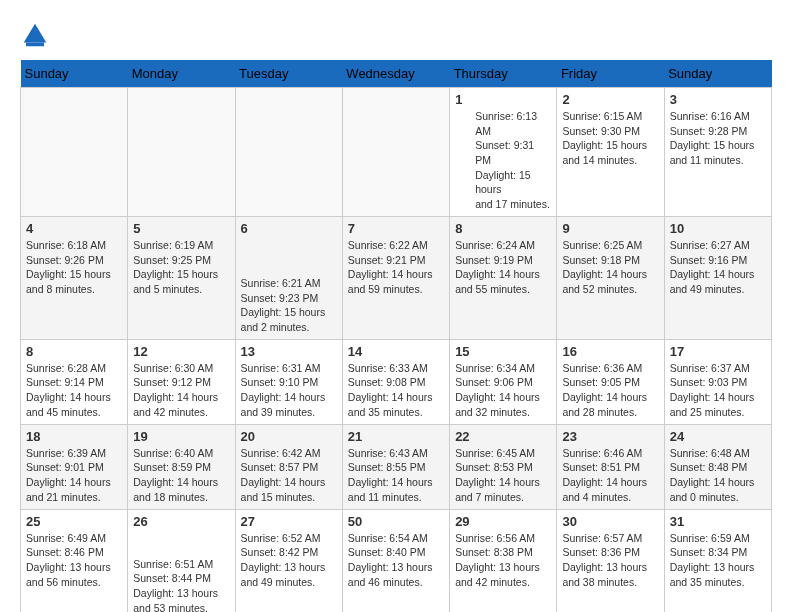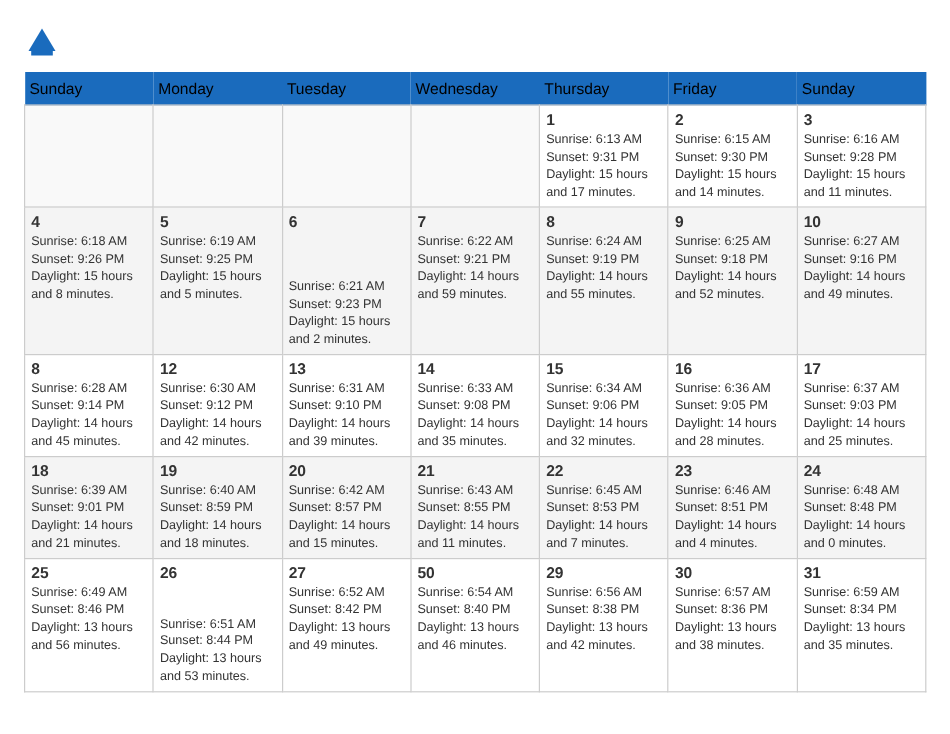--- a/index.html
+++ b/index.html
@@ -126,21 +126,21 @@
       </tr>
   </thead>
   <tbody id="calendar-body">
   <tr>
         <td class="empty"></td>
         <td class="empty"></td>
         <td class="empty"></td>
         <td class="empty"></td>
         <td>
           <span class="day-num">1</span>
-          <div class="day-info" style="white-space: pre-wrap;">Sunrise: 6:13 AM
+          <div class="day-info" style="white-space: pre-wrap; margin-left: 20px;">Sunrise: 6:13 AM
 Sunset: 9:31 PM
 Daylight: 15 hours
 and 17 minutes.</div>
         </td>
         <td>
           <span class="day-num">2</span>
           <div class="day-info" style="white-space: pre-wrap;">Sunrise: 6:15 AM
 Sunset: 9:30 PM
 Daylight: 15 hours
 and 14 minutes.</div>

